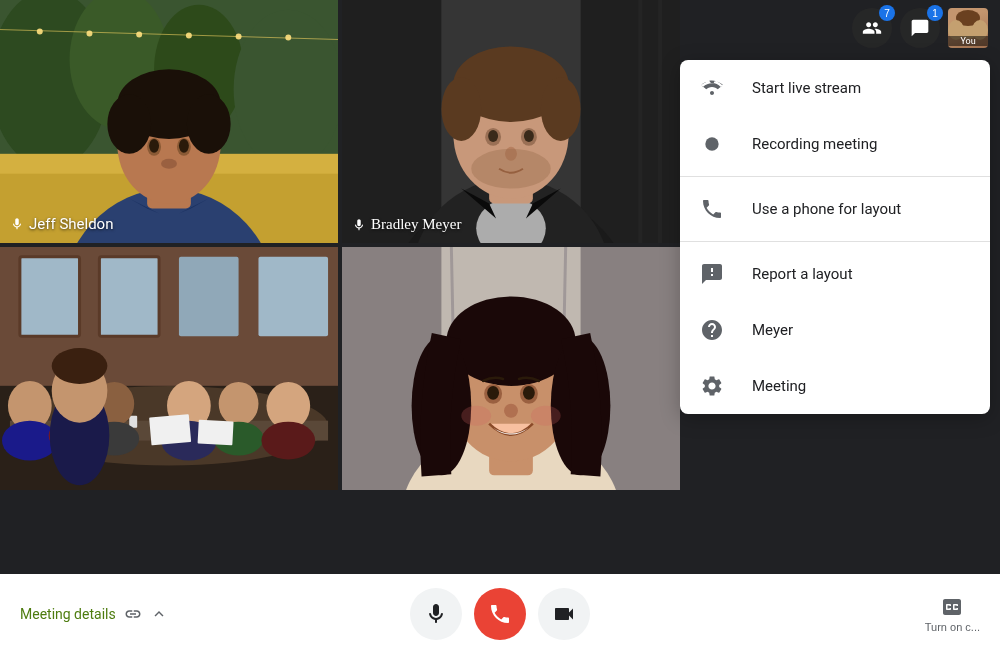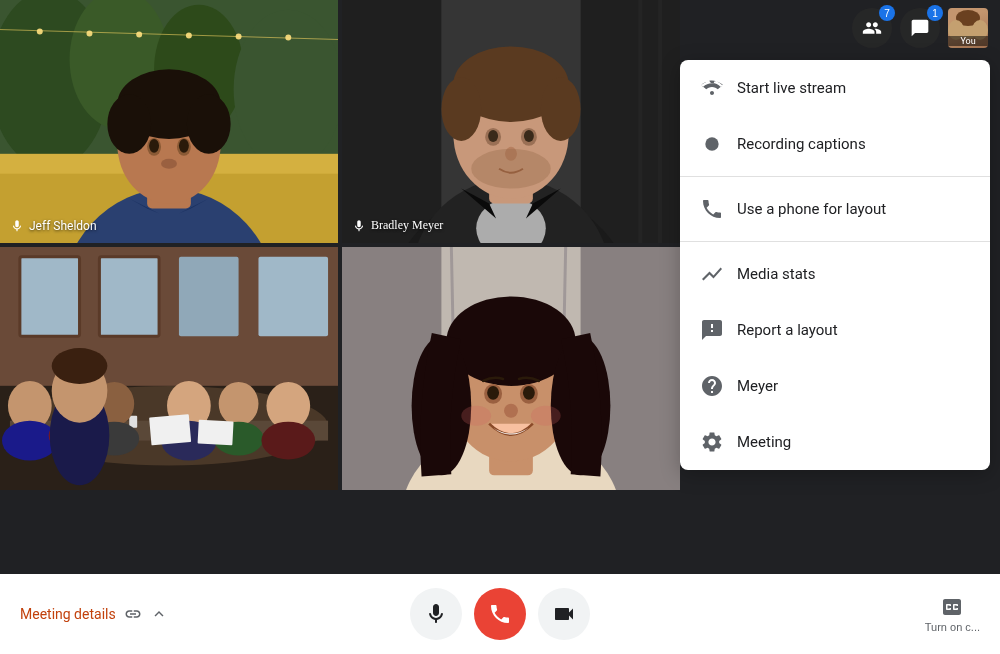--- a/index.html
+++ b/index.html
@@ -45,21 +45,21 @@
     .video-cell-4 {
       background: linear-gradient(160deg, #4a3a3a 0%, #3a3a3a 40%, #5a4a4a 60%, #c4a882 100%);
     }
 
     
     .name-label {
       position: absolute;
       bottom: 10px;
       left: 10px;
       color: white;
-      font-size: 12px;
+      font-size: 15px;
       font-weight: 400;
       display: flex;
       align-items: center;
       gap: 5px;
       text-shadow: 0 1px 3px rgba(0,0,0,0.7);
     }
     .mic-icon-small {
       display: flex;
       align-items: center;
     }
@@ -126,21 +126,21 @@
       align-items: center;
       justify-content: space-between;
       padding: 0 20px;
     }
 
     .meeting-details {
       display: flex;
       align-items: center;
       gap: 8px;
       font-size: 14px;
-      color: #c2410c;
+      color: #4d7c0f;
     }
 
     .controls-center {
       display: flex;
       align-items: center;
       gap: 12px;
       position: absolute;
       left: 50%;
       transform: translateX(-50%);
     }
@@ -184,21 +184,21 @@
       overflow: hidden;
       z-index: 100;
     }
 
     .menu-item {
       display: flex;
       align-items: center;
       padding: 0 20px;
       height: 56px;
       cursor: pointer;
-      gap: 13px;
+      gap: 28px;
       font-size: 15px;
       color: #202124;
       font-weight: 400;
       transition: background 0.1s;
     }
 
     .menu-icon {
       width: 24px; height: 24px;
       display: flex; align-items: center; justify-content: center;
       color: #5f6368;
@@ -486,47 +486,39 @@
     </span>
     <span>Start live stream</span>
   </div>
 
   <div class="menu-item">
     <span class="menu-icon">
       <svg width="20" height="20" viewBox="0 0 24 24" fill="#5f6368">
         <circle cx="12" cy="12" r="8" fill="#5f6368"></circle>
       </svg>
     </span>
-    <span>Recording captions</span>
+    <span>Recording meeting</span>
   </div>
 
   <div class="menu-divider"></div>
 
 
 
 
   <div class="menu-item">
     <span class="menu-icon">
       <svg width="24" height="24" viewBox="0 0 24 24" fill="#5f6368">
         <path d="M6.62 10.79c1.44 2.83 3.76 5.14 6.59 6.59l2.2-2.2c.27-.27.67-.36 1.02-.24 1.12.37 2.33.57 3.57.57.55 0 1 .45 1 1V20c0 .55-.45 1-1 1-9.39 0-17-7.61-17-17 0-.55.45-1 1-1h3.5c.55 0 1 .45 1 1 0 1.25.2 2.45.57 3.57.11.35.03.74-.25 1.02l-2.2 2.2z"></path>
       </svg>
     </span>
     <span>Use a phone for layout</span>
   </div>
 
   <div class="menu-divider"></div>
 
-  <div class="menu-item">
-    <span class="menu-icon">
-      <svg width="24" height="24" viewBox="0 0 24 24" fill="#5f6368">
-        <path d="M3.5 18.49l6-6.01 4 4L22 6.92l-1.41-1.41-7.09 7.97-4-4L2 16.99z"></path>
-      </svg>
-    </span>
-    <span>Media stats</span>
-  </div>
 
   <div class="menu-item">
     <span class="menu-icon">
       <svg width="24" height="24" viewBox="0 0 24 24" fill="#5f6368">
         <path d="M20 2H4c-1.1 0-2 .9-2 2v18l4-4h14c1.1 0 2-.9 2-2V4c0-1.1-.9-2-2-2zm-7 12h-2v-2h2v2zm0-4h-2V6h2v4z"></path>
       </svg>
     </span>
     <span>Report a layout</span>
   </div>
 

